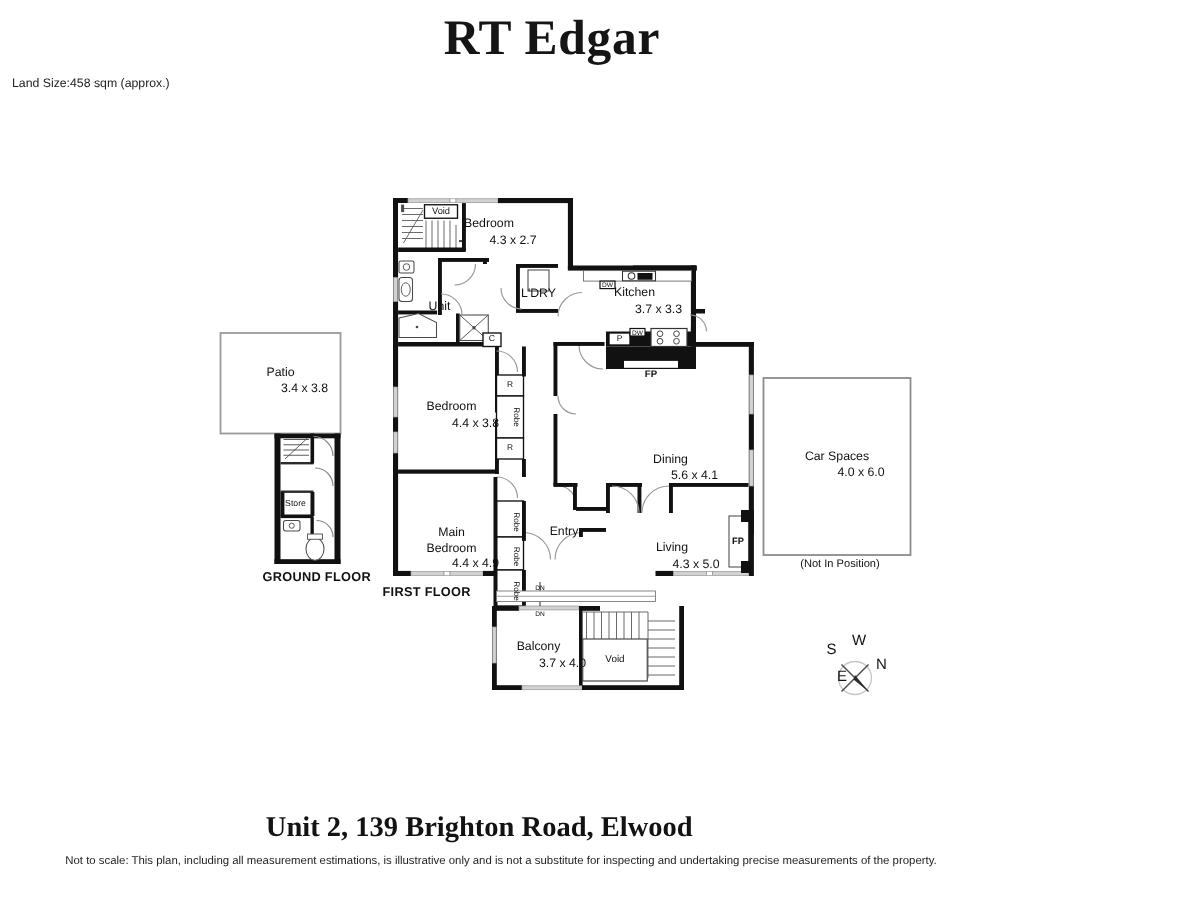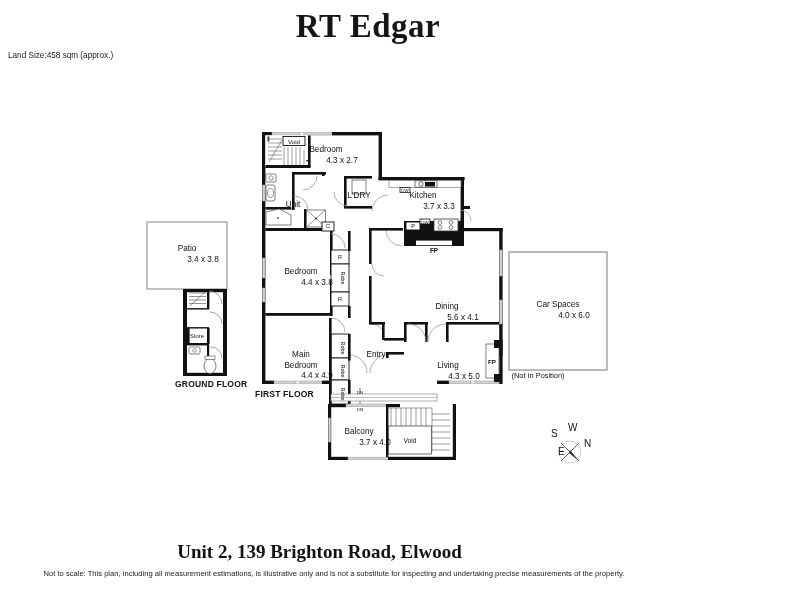--- a/index.html
+++ b/index.html
@@ -108,21 +108,21 @@
   .vert-label {
     position: absolute;
     font-size: 5.4px;
     color: #111;
     white-space: nowrap;
     transform-origin: 50% 50%;
   }
 
   #car-spaces-note {
     position: absolute;
-    left: 538px;
+    left: 560px;
     top: 371px;
     transform: translateX(-50%);
     font-size: 7.4px;
     color: #111;
     white-space: nowrap;
   }
 
   
   #compass-rose {
     position: absolute;

